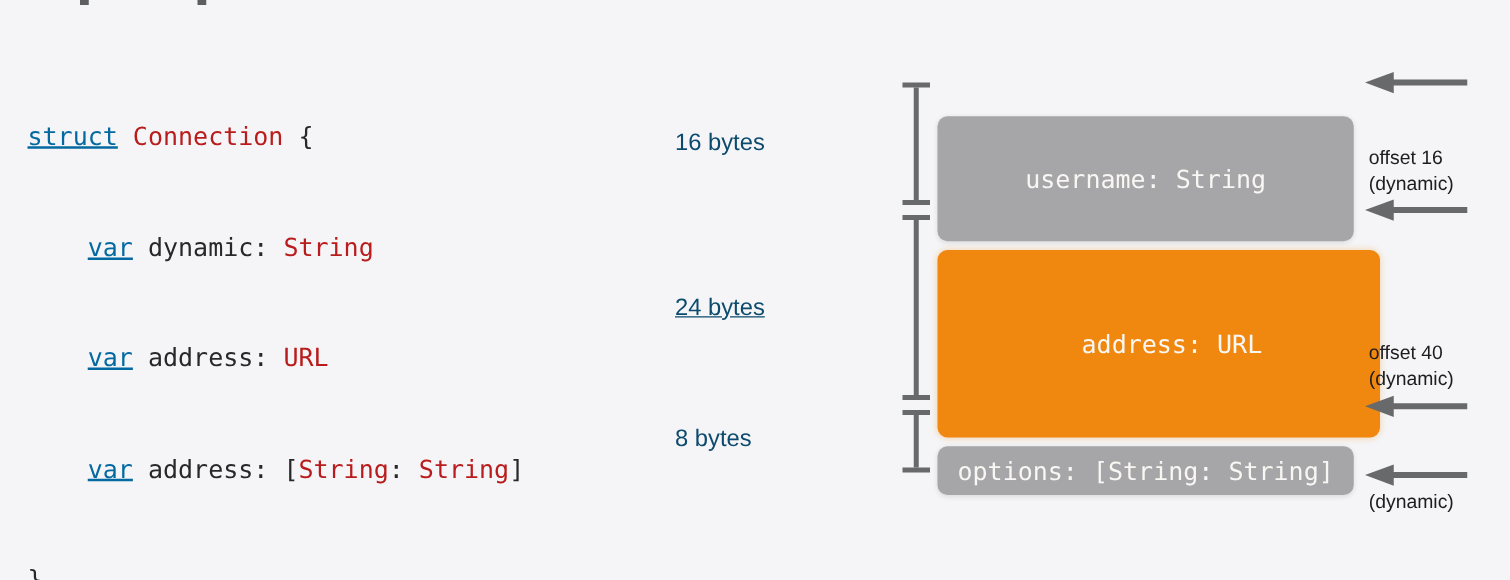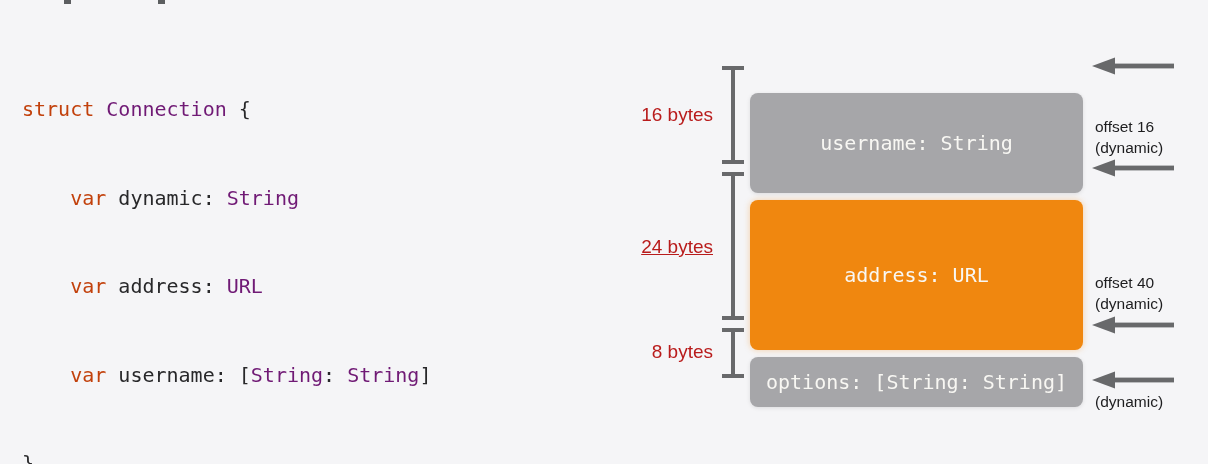--- a/index.html
+++ b/index.html
@@ -25,22 +25,22 @@
   .code {
     position: absolute;
     left: 22px;
     top: 36px;
     font-family: "DejaVu Sans Mono", "Liberation Mono", monospace;
     font-size: 20px;
     line-height: 29.5px;
     color: #28282a;
     white-space: pre;
   }
-  .code .kw { color: #c2410c; font-weight: 500; }
-  .code .ty { color: #701a75; font-weight: 500; }
+  .code .kw { color: #0369a1; font-weight: 500; text-decoration: underline; }
+  .code .ty { color: #b91c1c; font-weight: 500; }
   .code .pl { color: #28282a; }
 
   
   .block {
     position: absolute;
     left: 750px;
     width: 333px;
     border-radius: 8px;
     display: flex;
     align-items: center;
@@ -71,23 +71,23 @@
     width: 4px;
     background: #68696b;
   }
 
   
   .size-label {
     position: absolute;
     left: 540px;
     width: 173px;
     height: 24px;
-    text-align: right;
+    text-align: left;
     font-size: 19px;
-    color: #b91c1c;
+    color: #0c4a6e;
     line-height: 24px;
   }
 
   
   .arrow {
     position: absolute;
     left: 1092px;
     width: 82px;
     height: 18px;
   }
@@ -108,45 +108,45 @@
 
 <div class="canvas">
 
   <div class="remnant" style="left:64px;"></div>
   <div class="remnant" style="left:158px;"></div>
 
   <div class="code">
     <div><span class="kw">struct</span><span class="pl"> </span><span class="ty">Connection</span><span class="pl"> {</span></div>
     <div><span class="pl">    </span><span class="kw">var</span><span class="pl"> dynamic: </span><span class="ty">String</span></div>
     <div><span class="pl">    </span><span class="kw">var</span><span class="pl"> address: </span><span class="ty">URL</span></div>
-    <div><span class="pl">    </span><span class="kw">var</span><span class="pl"> username: [</span><span class="ty">String</span><span class="pl">: </span><span class="ty">String</span><span class="pl">]</span></div>
+    <div><span class="pl">    </span><span class="kw">var</span><span class="pl"> address: [</span><span class="ty">String</span><span class="pl">: </span><span class="ty">String</span><span class="pl">]</span></div>
     <div><span class="pl">}</span></div>
   </div>
 
   <div class="size-label" style="top:103px;">16 bytes</div>
   <div class="size-label" style="top:235px;text-decoration:underline;">24 bytes</div>
   <div class="size-label" style="top:340px;">8 bytes</div>
 
   <div class="bracket" style="top:66px;  height:98px;">
       <div class="stem"></div>
     </div>
   <div class="bracket" style="top:172px; height:148px;">
       <div class="stem"></div>
     </div>
   <div class="bracket" style="top:328px; height:50px;">
       <div class="stem"></div>
     </div>
 
   <div class="block gray" style="top:65px;  height:100px;">
       <span>username: String</span>
     </div>
-  <div class="block orange" style="top:172px; height:150px;">
+  <div class="block orange" style="top:172px; height:150px;padding-left:21px;">
       <span>address: URL</span>
     </div>
-  <div class="block gray" style="top:329px; height:50px;">
+  <div class="block gray" style="top:329px; height:39px;">
       <span>options: [String: String]</span>
     </div>
 
   <div class="arrow" style="top:57px;">
       <svg width="82" height="18" viewBox="0 0 82 18">
         <polygon points="0,9 23,0.5 23,17.5" fill="#68696b"></polygon>
         <rect x="21" y="6.6" width="61" height="4.8" fill="#68696b"></rect>
       </svg>
     </div>
   <div class="arrow" style="top:159px;">

